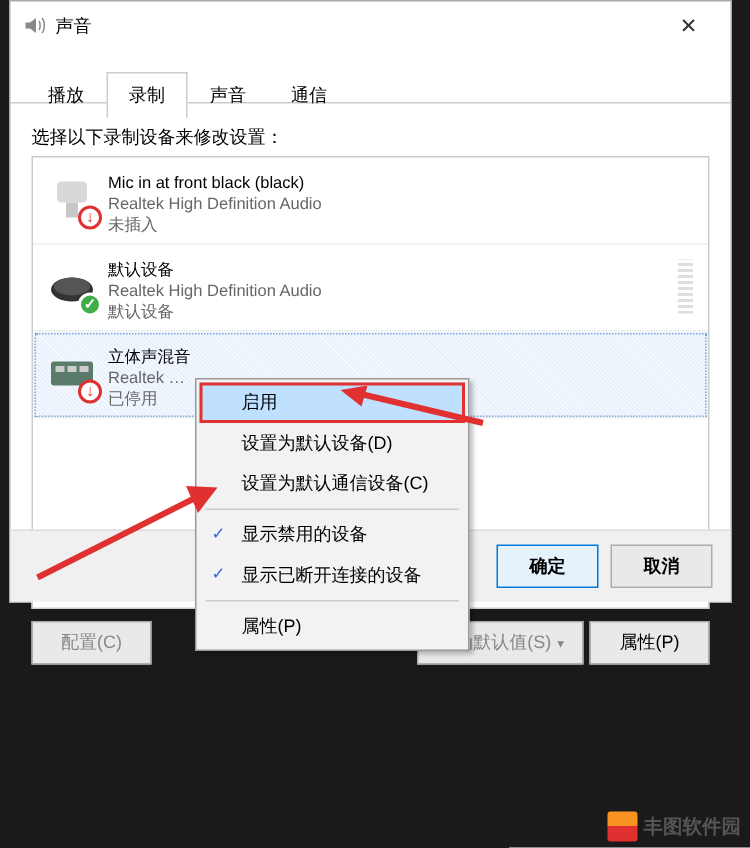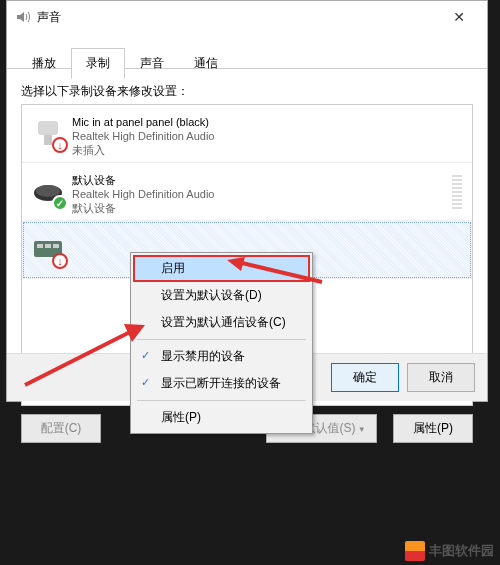--- a/index.html
+++ b/index.html
@@ -25,23 +25,23 @@
   .dev-text { display: flex; flex-direction: column; font-size: 11px; line-height: 14px; }
   .dev-name { color: #000; }
   .dev-sub { color: #666; }
   .dev-status { color: #666; }
   .level-meter { position: absolute; right: 10px; top: 10px; width: 10px; height: 36px; background: repeating-linear-gradient(to top, #ddd 0, #ddd 2px, transparent 2px, transparent 4px); }
   .ctx-menu { position: absolute; left: 130px; top: 252px; width: 183px; background: #f2f2f2; border: 1px solid #999; box-shadow: 2px 2px 3px rgba(0,0,0,.25); z-index: 50; padding: 2px; font-size: 12px; }
   .ctx-item { padding: 5px 8px 5px 28px; position: relative; cursor: default; }
   .ctx-item.highlight { background: #bfe0ff; border: 2px solid #e03030; margin: 0; padding: 3px 6px 3px 26px; }
   .ctx-check { position: absolute; left: 8px; top: 6px; color: #2b6cd4; font-size: 11px; }
   .ctx-sep { height: 1px; background: #ccc; margin: 3px 4px; }
-  .btn-row { display: flex; padding: 0 14px 12px; gap: 16px; align-items: flex-start; font-size: 12px; }
+  .btn-row { display: flex; padding: 0 14px 12px; gap: 4px; align-items: flex-start; font-size: 12px; }
   .btn { border: 1px solid #adadad; background: #e9e9e9; padding: 5px 12px; min-width: 80px; text-align: center; cursor: default; }
-  .btn.small { min-width: 68px; }
+  .btn.small { min-width: 68px; font-weight: bold; }
   .btn.disabled { color: #888; }
   .btn.default { border: 1px solid #0078d7; background: #e5f1fb; }
   .dropdown-arrow { font-size: 9px; margin-left: 4px; }
   .bottom-bar { position: absolute; left: 0; right: 0; bottom: 0; height: 48px; background: #f0f0f0; border-top: 1px solid #ddd; display: flex; justify-content: flex-end; align-items: center; gap: 8px; padding: 0 12px; font-size: 12px; }
   .annot { position: absolute; pointer-events: none; z-index: 60; }
   .arrow1 { left: 227px; top: 257px; width: 100px; height: 30px; }
   .arrow2 { left: 20px; top: 320px; width: 130px; height: 70px; }
   .arrow-line { stroke: #e03030; stroke-width: 4; fill: none; }
   .arrow-head { fill: #e03030; }
   .watermark { position: absolute; right: 6px; bottom: 4px; display: flex; align-items: center; gap: 4px; font-size: 13px; color: #555; z-index: 100; font-weight: bold; }
@@ -77,21 +77,21 @@
 
       <div class="device">
         <div class="dev-icon">
           <svg width="36" height="36" viewBox="0 0 36 36">
               <rect x="8" y="6" width="20" height="14" rx="3" fill="#d8d8d8"></rect>
               <rect x="14" y="20" width="8" height="10" fill="#c8c8c8"></rect>
             </svg>
           <span class="dev-badge badge-down">↓</span>
         </div>
         <div class="dev-text">
-          <span class="dev-name">Mic in at panel panel (black)</span>
+          <span class="dev-name">Mic in at front black (black)</span>
           <span class="dev-sub">Realtek High Definition Audio</span>
           <span class="dev-status">未插入</span>
         </div>
       </div>
 
       <div class="device">
         <div class="dev-icon">
           <svg width="36" height="36" viewBox="0 0 36 36">
               <ellipse cx="18" cy="20" rx="14" ry="8" fill="#333"></ellipse>
               <ellipse cx="18" cy="18" rx="12" ry="6" fill="#555"></ellipse>
@@ -108,20 +108,25 @@
 
       <div class="device selected">
         <div class="dev-icon">
           <svg width="36" height="36" viewBox="0 0 36 36">
               <rect x="4" y="10" width="28" height="16" rx="2" fill="#5a7a6a"></rect>
               <rect x="7" y="13" width="6" height="4" fill="#ccc"></rect>
               <rect x="15" y="13" width="6" height="4" fill="#ccc"></rect>
               <rect x="23" y="13" width="6" height="4" fill="#ccc"></rect>
             </svg>
           <span class="dev-badge badge-down">↓</span>
+        </div>
+        <div class="dev-text">
+          <span class="dev-name">立体声混音</span>
+          <span class="dev-sub">Realtek …</span>
+          <span class="dev-status">已停用</span>
         </div>
       </div>
 
     </div>
   </div>
 
   <div class="btn-row">
     <div class="btn disabled">配置(C)</div>
     <div class="spacer"></div>
     <div class="btn disabled">

